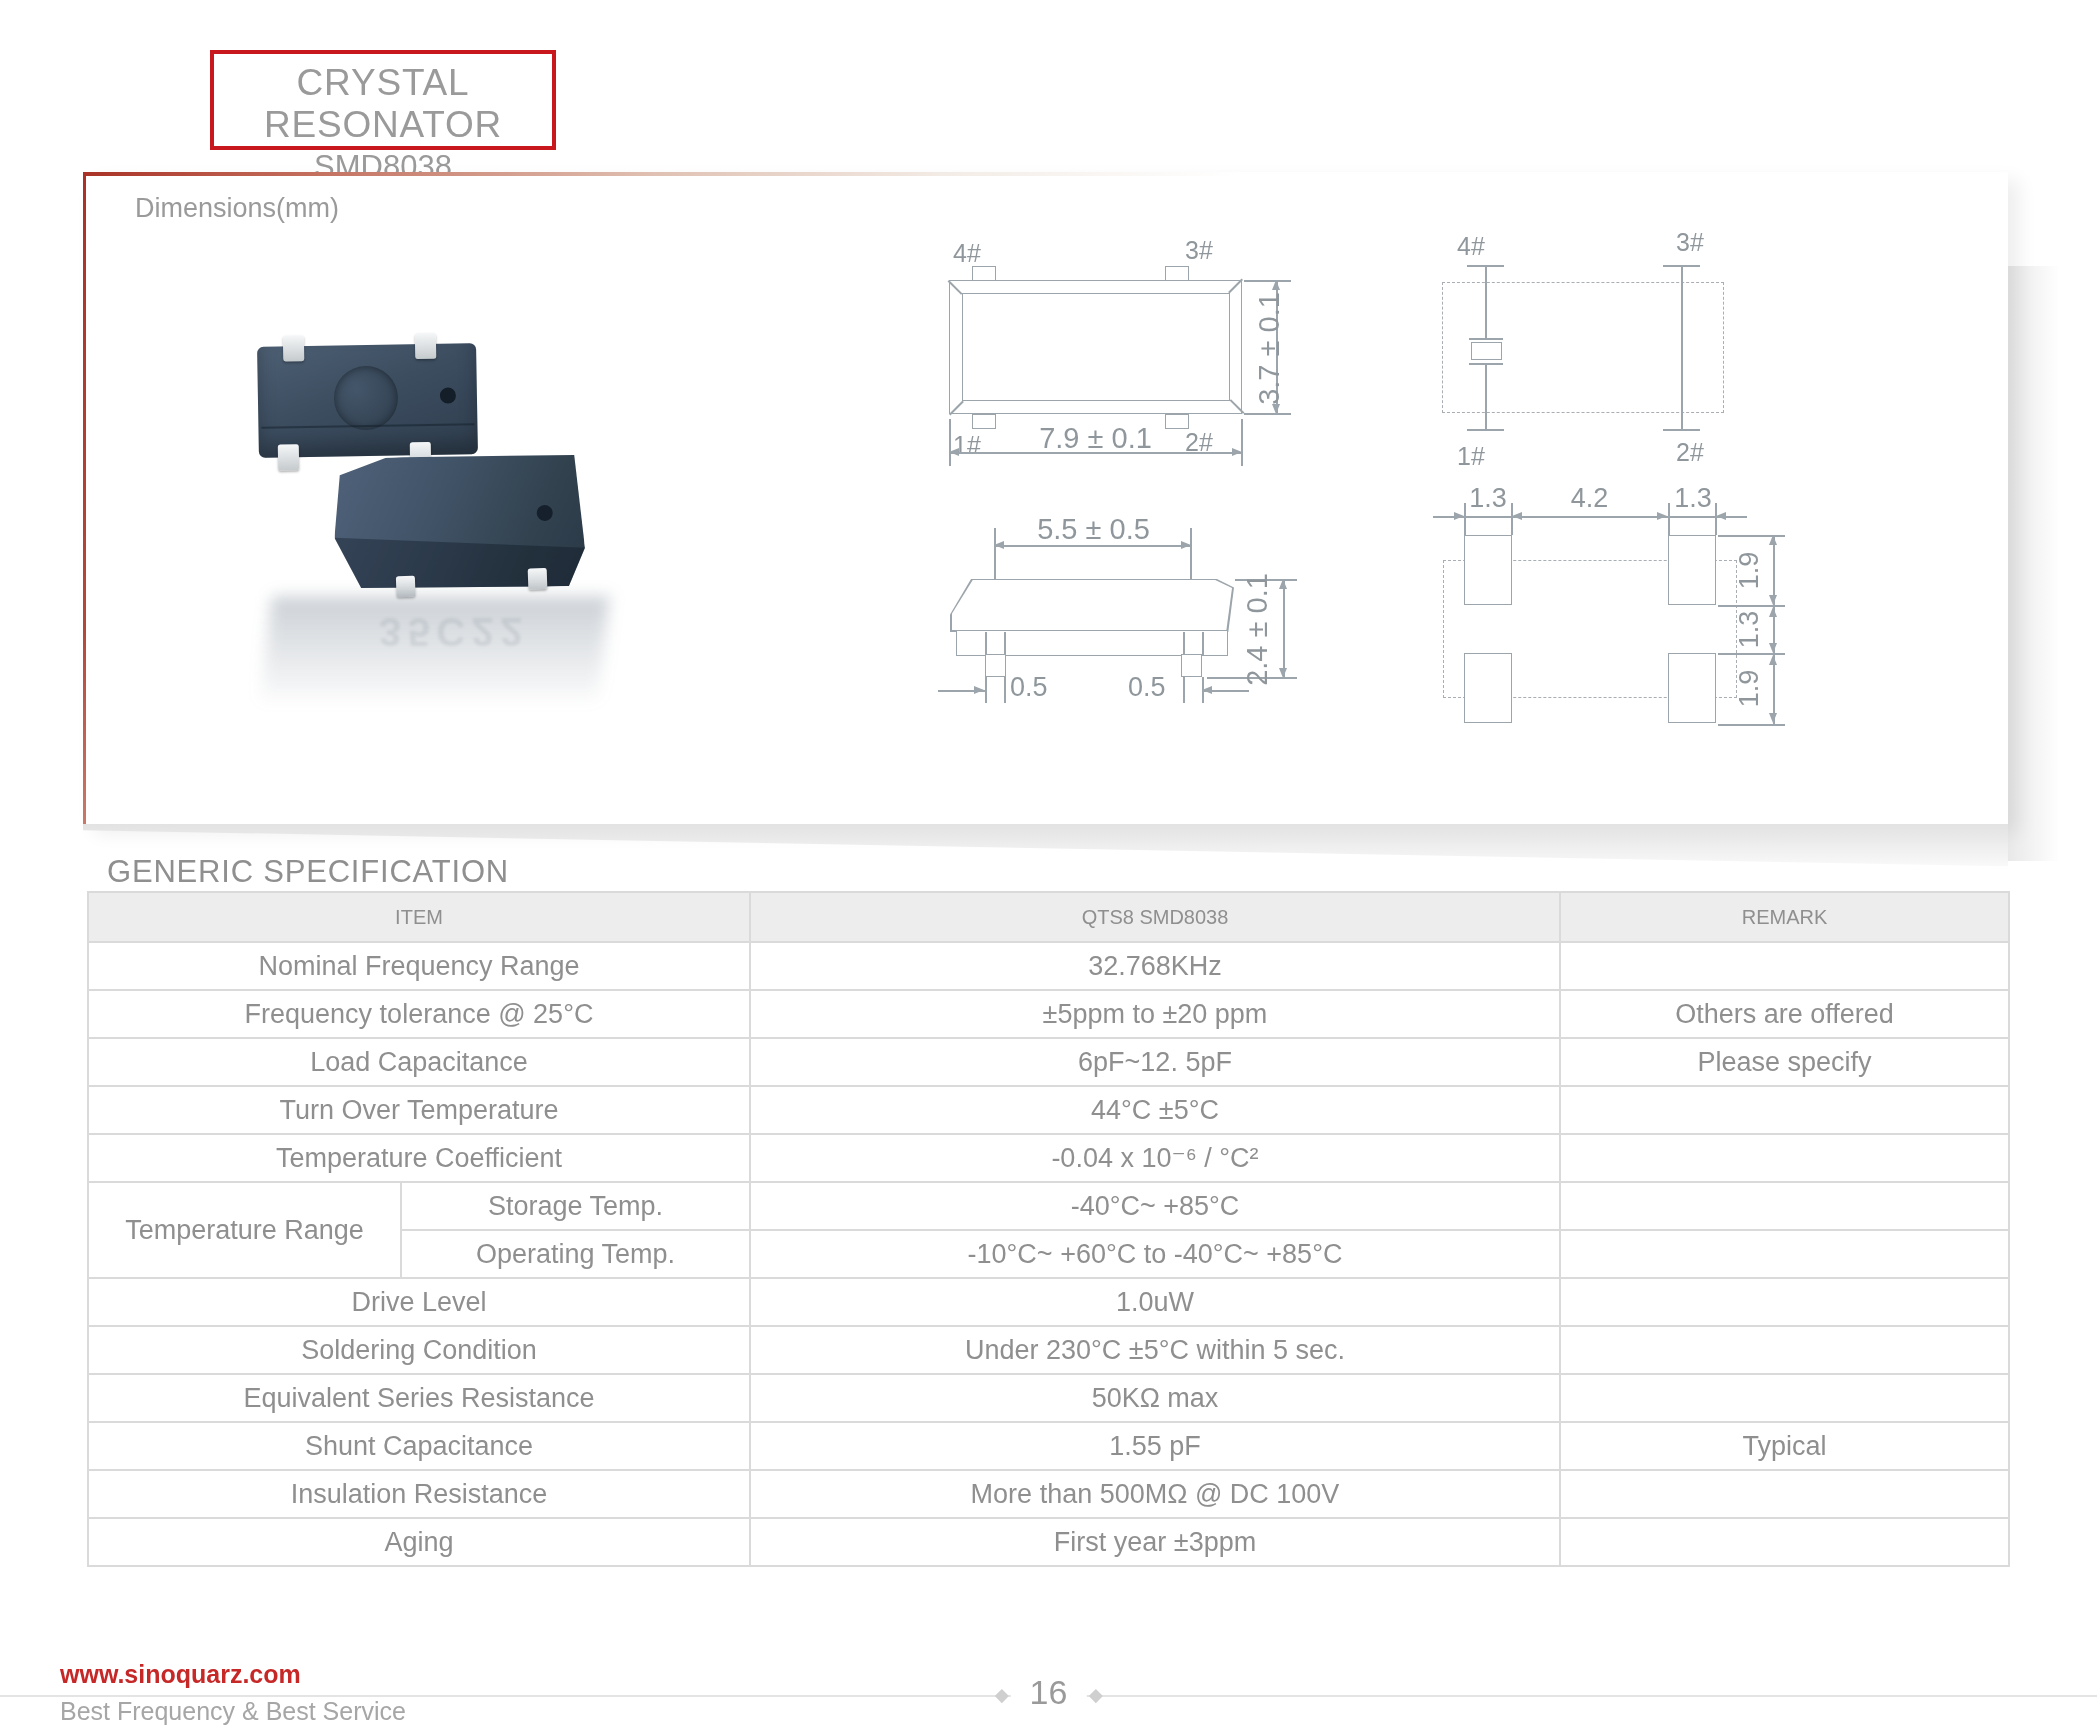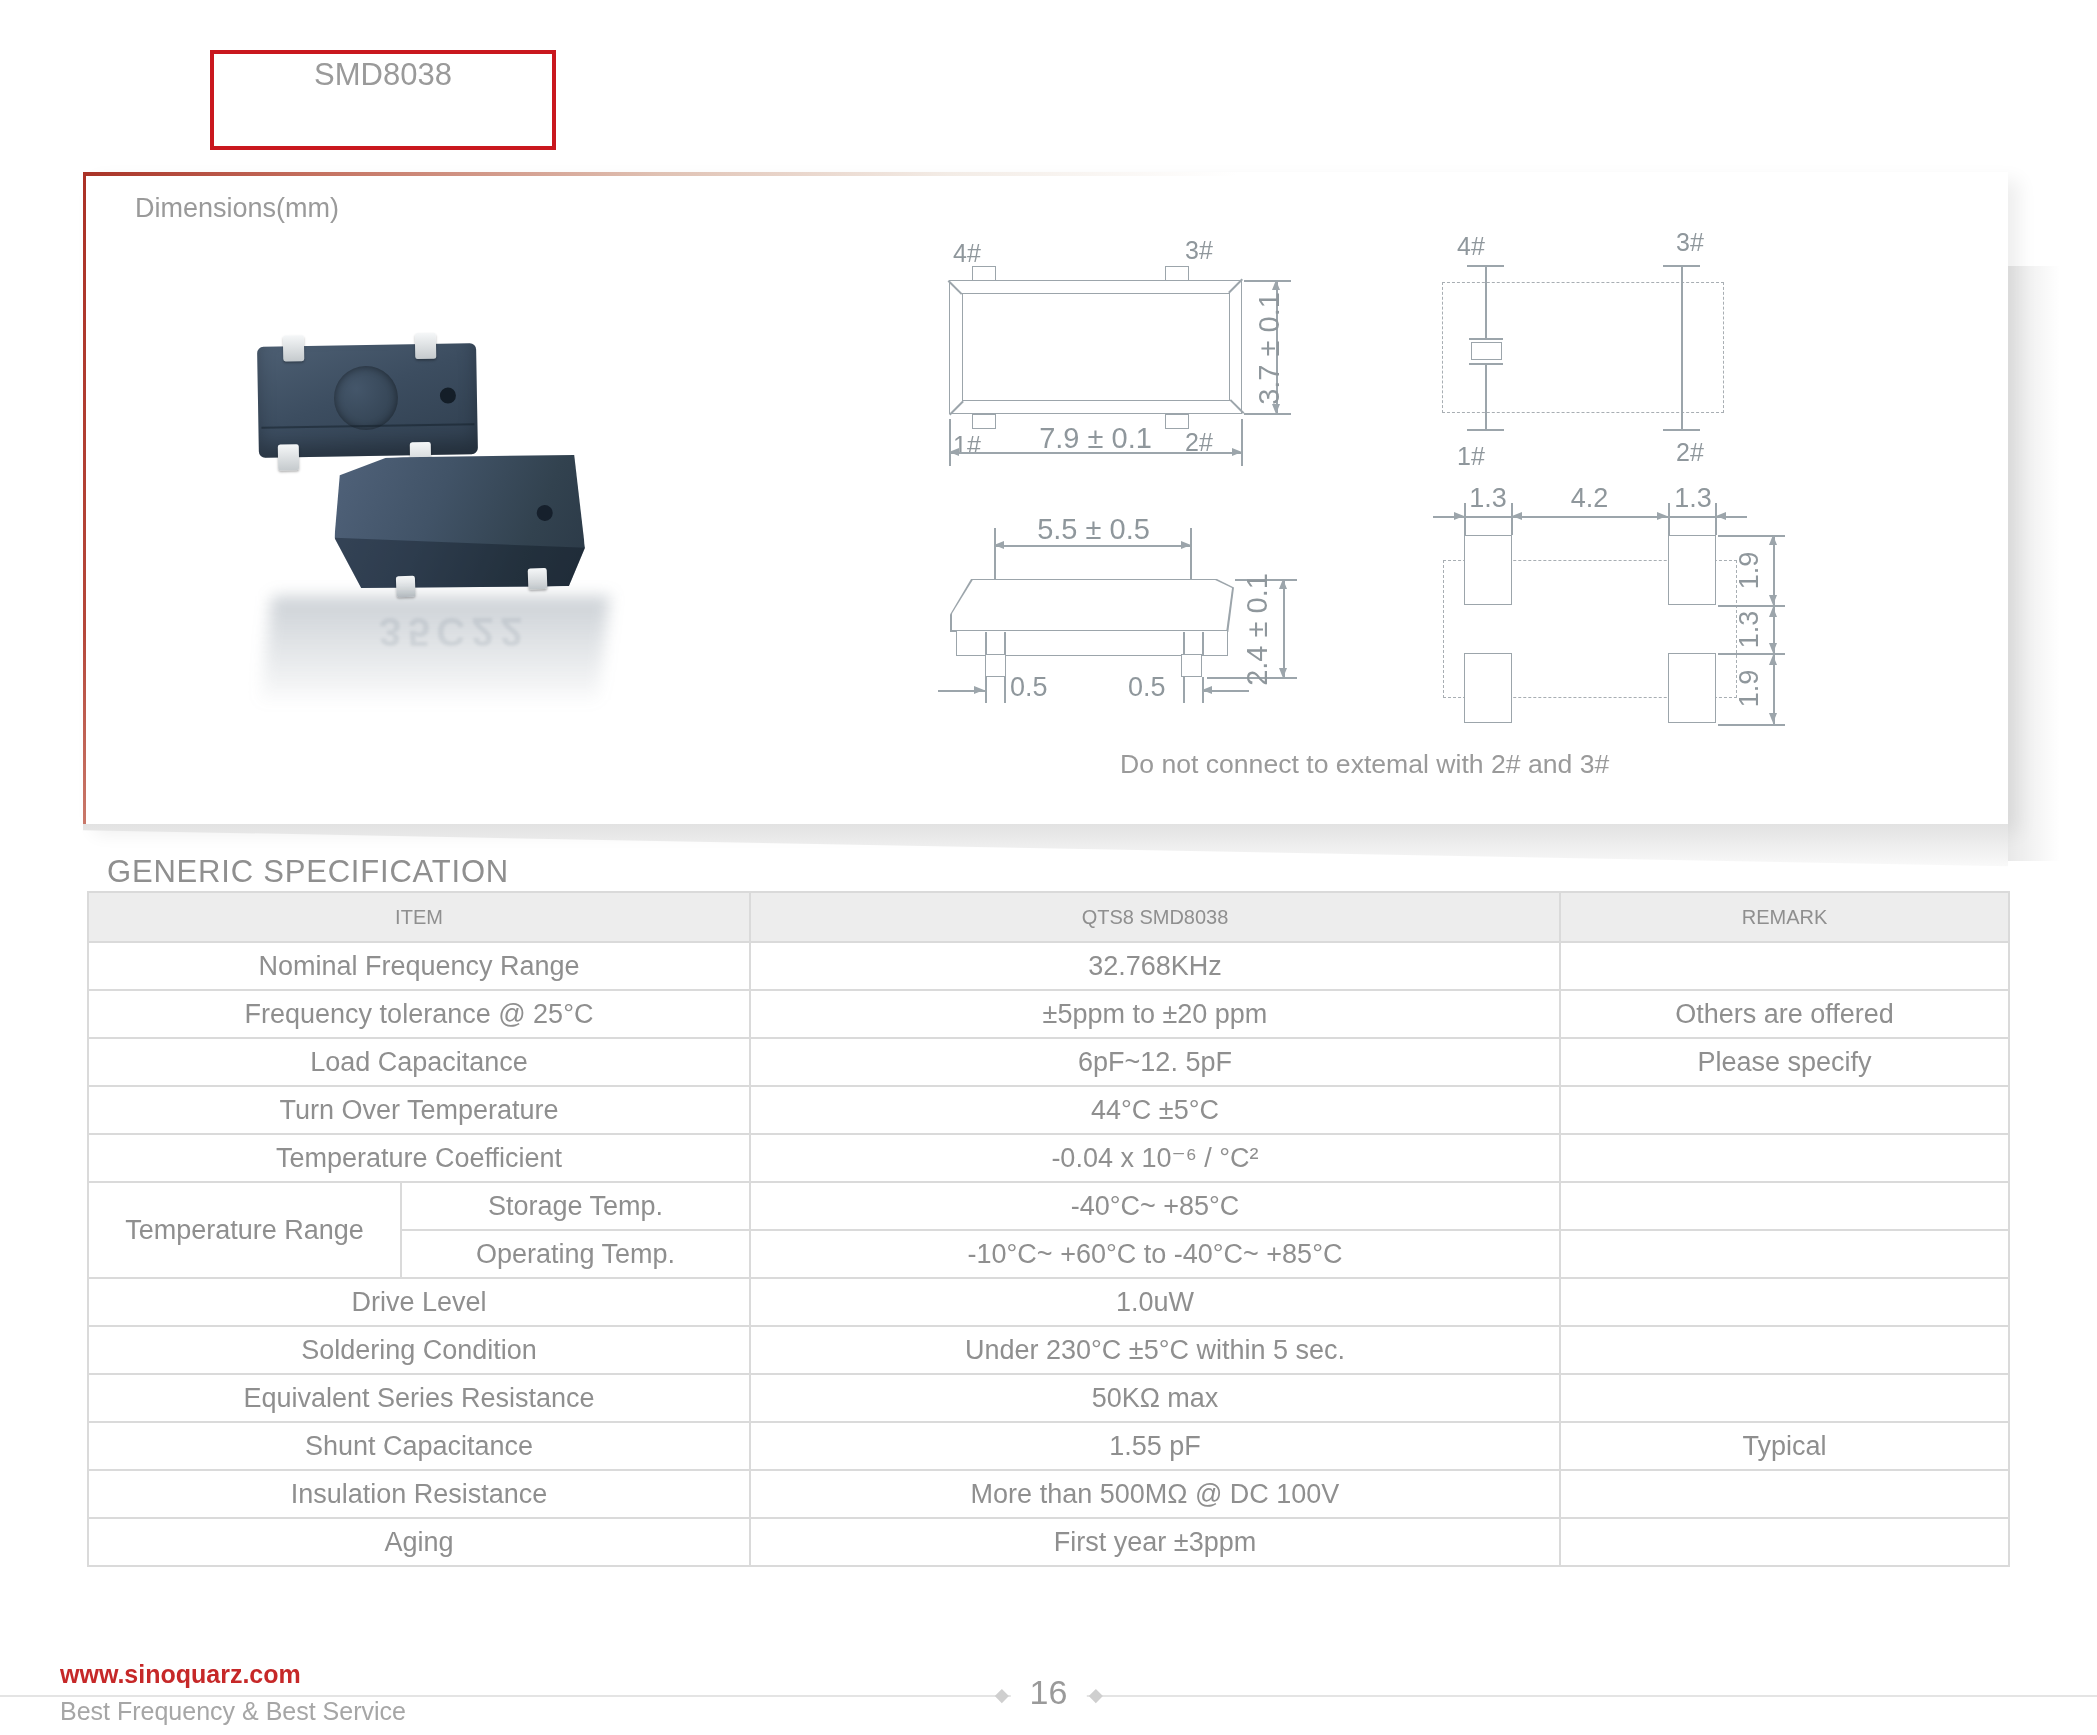--- a/index.html
+++ b/index.html
@@ -75,20 +75,21 @@
         background:#fff;padding:0 19.3px;}
   .site{position:absolute;left:60px;top:1660px;font-size:25px;color:#c62828;font-weight:600;}
   .slogan{position:absolute;left:60px;top:1697px;font-size:25px;color:#a6a6a6;}
 </style>
 </head>
 <body>
 
 <div class="page">
 
   <div class="title-box">
+    <div class="t1">CRYSTAL RESONATOR</div>
     <div class="t2">SMD8038</div>
   </div>
 
   <div class="panel">
     <div class="panel-top-border"></div>
     <div class="panel-left-border"></div>
   </div>
   <div class="panel-wedge"></div>
   <div class="page-shadow-right"></div>
 
@@ -235,21 +236,20 @@
       <span style="font-size:27px;">1.9</span>
     </div>
     <div class="vdim" style="left:1716px;top:605px;width:68px;height:48px;">
       <span style="font-size:27px;">1.3</span>
     </div>
     <div class="vdim" style="left:1716px;top:653px;width:68px;height:70px;">
       <span style="font-size:27px;">1.9</span>
     </div>
   </div>
 
-  <div class="note">Do not connect to extemal with 2# and 3#</div>
 
   <div class="spec-title">GENERIC SPECIFICATION</div>
 
   <table class="spec">
     <colgroup>
         <col style="width:313px">
         <col style="width:349px">
         <col style="width:810px">
         <col style="width:449px">
       </colgroup>

